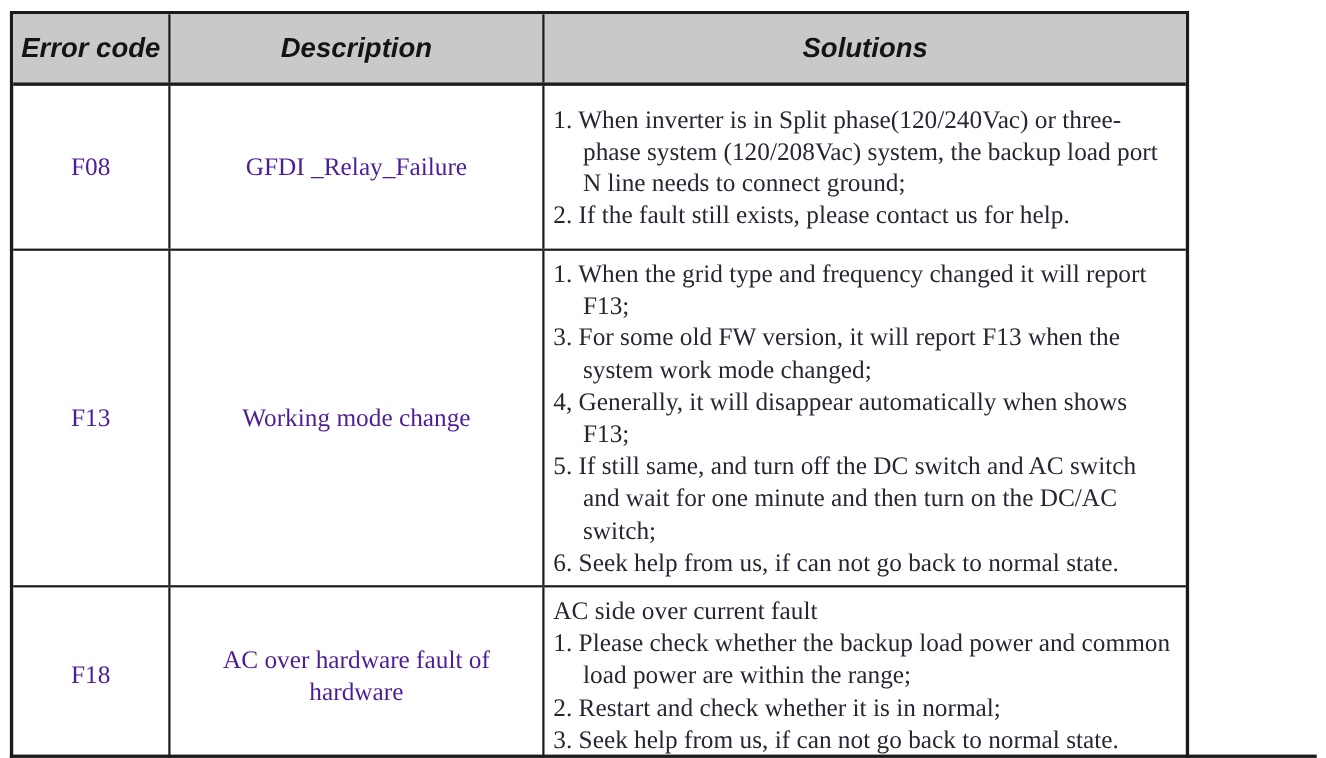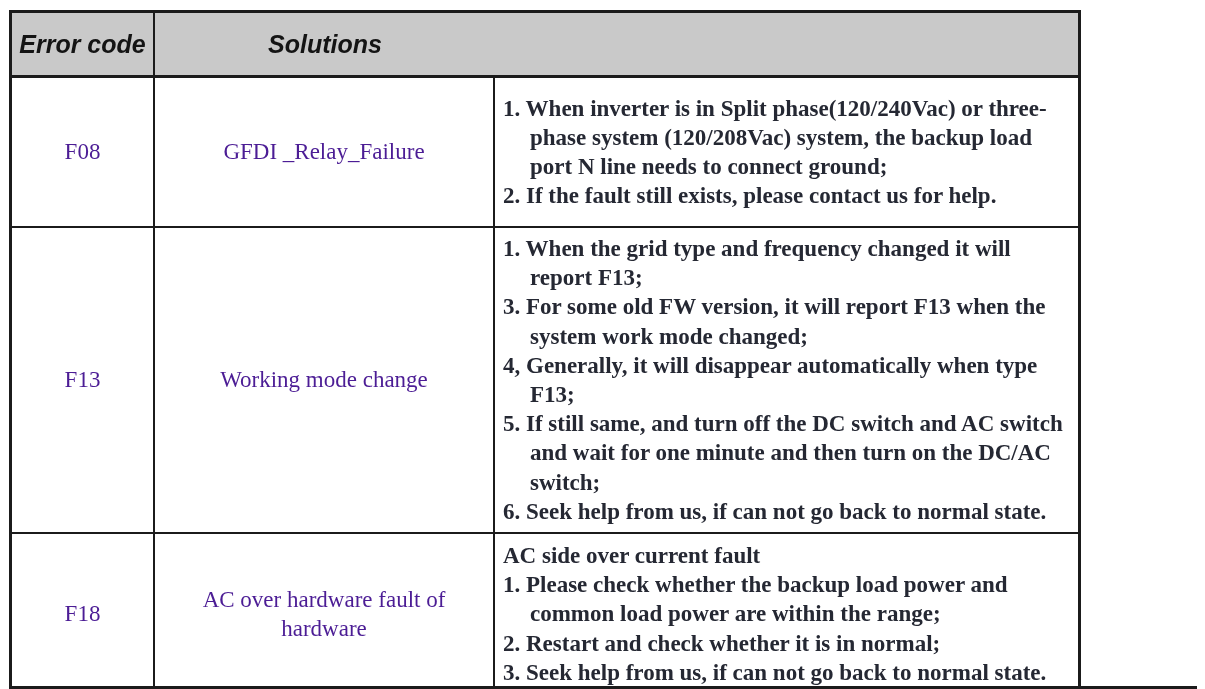--- a/index.html
+++ b/index.html
@@ -42,21 +42,20 @@
     text-align: center;
     font-size: 23px; color: #4c1d95;
     line-height: 1.28;
   }
   .desc-cell { padding: 0 28px; }
   .sol-cell {
     display: flex; flex-direction: column; justify-content: center;
     padding: 6px 12px 6px 8px;
     font-size: 23px; color: #252833;
     line-height: 1.27;
-    font-weight: bold;
   }
   .sol-line {
     padding-left: 27px;
     text-indent: -27px;
     white-space: pre-wrap;
   }
   .row-f08  { min-height: 150px; }
   .row-f13  { min-height: 285px; }
   .row-f18  { min-height: 160px; }
   .next-row-fragment {
@@ -66,39 +65,40 @@
     background: #1b1b1b;
   }
 </style>
 </head>
 <body>
 
 <div class="etable">
 
   <div class="row header-row">
     <div class="cell header-cell">Error code</div>
+    <div class="cell header-cell">Description</div>
     <div class="cell header-cell">Solutions</div>
   </div>
 
   <div class="row body-row row-f08">
     <div class="cell code-cell">F08</div>
     <div class="cell desc-cell">GFDI _Relay_Failure</div>
     <div class="cell sol-cell">
       <div class="sol-line">1. When inverter is in Split phase(120/240Vac) or three-phase system (120/208Vac) system, the backup load port N line needs to connect ground;</div>
       <div class="sol-line">2. If the fault still exists, please contact us for help.</div>
     </div>
   </div>
 
   <div class="row body-row row-f13">
     <div class="cell code-cell">F13</div>
     <div class="cell desc-cell">Working mode change</div>
     <div class="cell sol-cell">
       <div class="sol-line">1. When the grid type and frequency changed it will report F13;</div>
       <div class="sol-line">3. For some old FW version, it will report F13 when the system work mode changed;</div>
-      <div class="sol-line">4, Generally, it will disappear automatically when type F13;</div>
+      <div class="sol-line">4, Generally, it will disappear automatically when shows F13;</div>
       <div class="sol-line">5. If still same, and turn off the DC switch and AC switch and wait for one minute and then turn on the DC/AC switch;</div>
       <div class="sol-line">6. Seek help from us, if can not go back to normal state.</div>
     </div>
   </div>
 
   <div class="row body-row row-f18">
     <div class="cell code-cell">F18</div>
     <div class="cell desc-cell">AC over hardware fault of hardware</div>
     <div class="cell sol-cell">
       <div class="sol-line">AC side over current fault</div>

